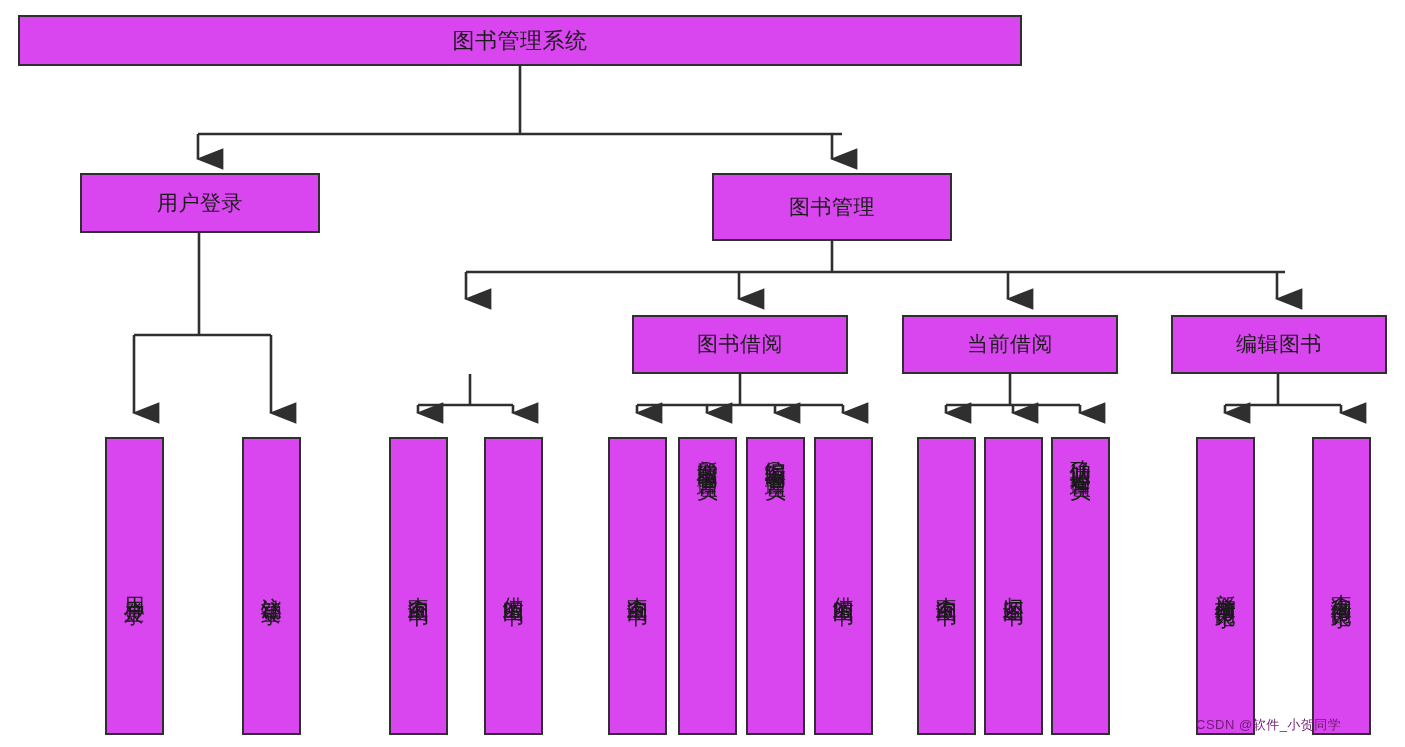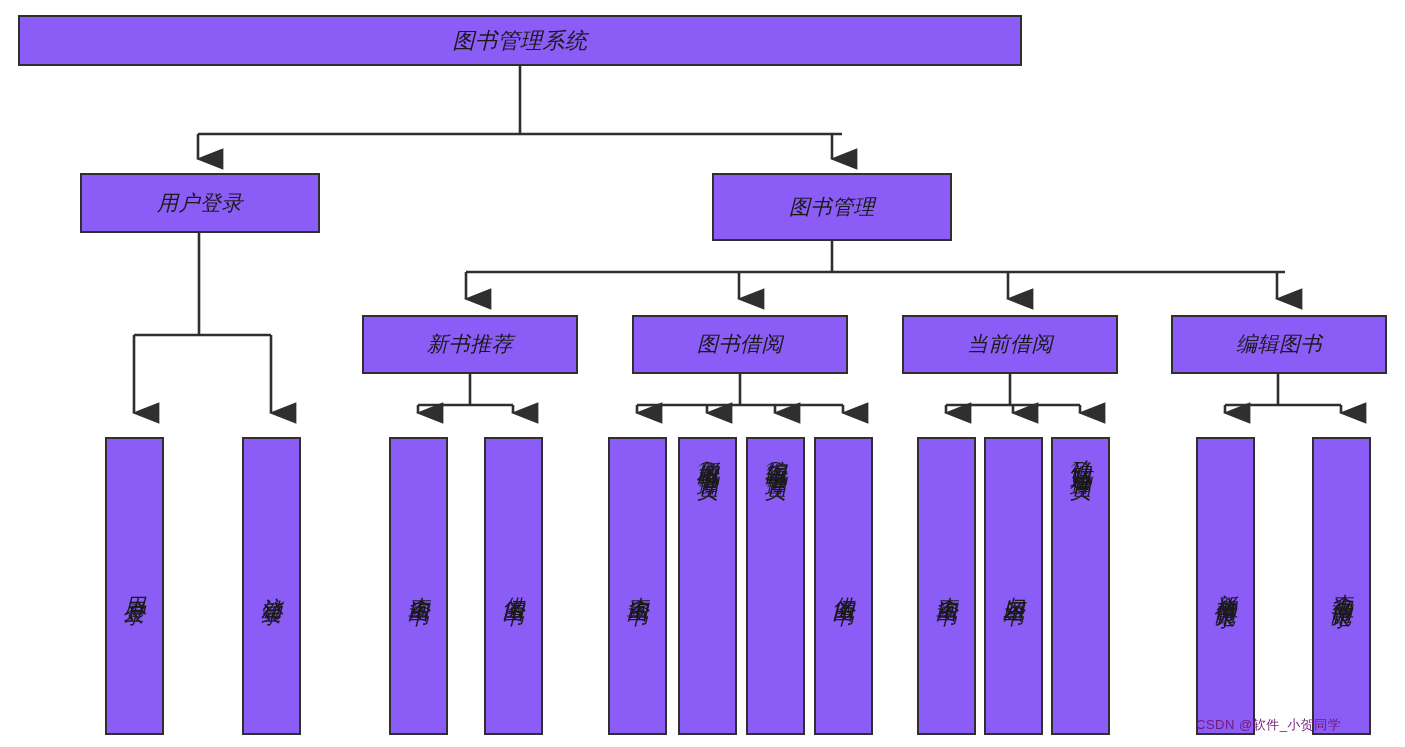--- a/index.html
+++ b/index.html
@@ -22,27 +22,26 @@
     left: 0;
     top: 0;
     width: 1405px;
     height: 747px;
     pointer-events: none;
   }
   .node {
     position: absolute;
     box-sizing: border-box;
     border: 2px solid #2f2f2f;
-    background: #8b5cf6;
+    background: #d946ef;
     display: flex;
     align-items: center;
     justify-content: center;
     color: #1a1a1a;
     z-index: 2;
-    font-style: italic;
   }
   .node .label {
     display: block;
     text-align: center;
     line-height: 1.18;
     letter-spacing: 0.5px;
   }
   
   .h-node .label {
     font-size: 21px;
@@ -142,23 +141,20 @@
     <span class="label">图书管理系统</span>
   </div>
 
   <div class="node h-node" style="left:80px; top:173px; width:240px; height:60px;">
     <span class="label">用户登录</span>
   </div>
   <div class="node h-node" style="left:712px; top:173px; width:240px; height:68px;">
     <span class="label">图书管理</span>
   </div>
 
-  <div class="node h-node" style="left:362px; top:315px; width:216px; height:59px;">
-    <span class="label">新书推荐</span>
-  </div>
   <div class="node h-node" style="left:632px; top:315px; width:216px; height:59px;">
     <span class="label">图书借阅</span>
   </div>
   <div class="node h-node" style="left:902px; top:315px; width:216px; height:59px;">
     <span class="label">当前借阅</span>
   </div>
   <div class="node h-node" style="left:1171px; top:315px; width:216px; height:59px;">
     <span class="label">编辑图书</span>
   </div>
 

